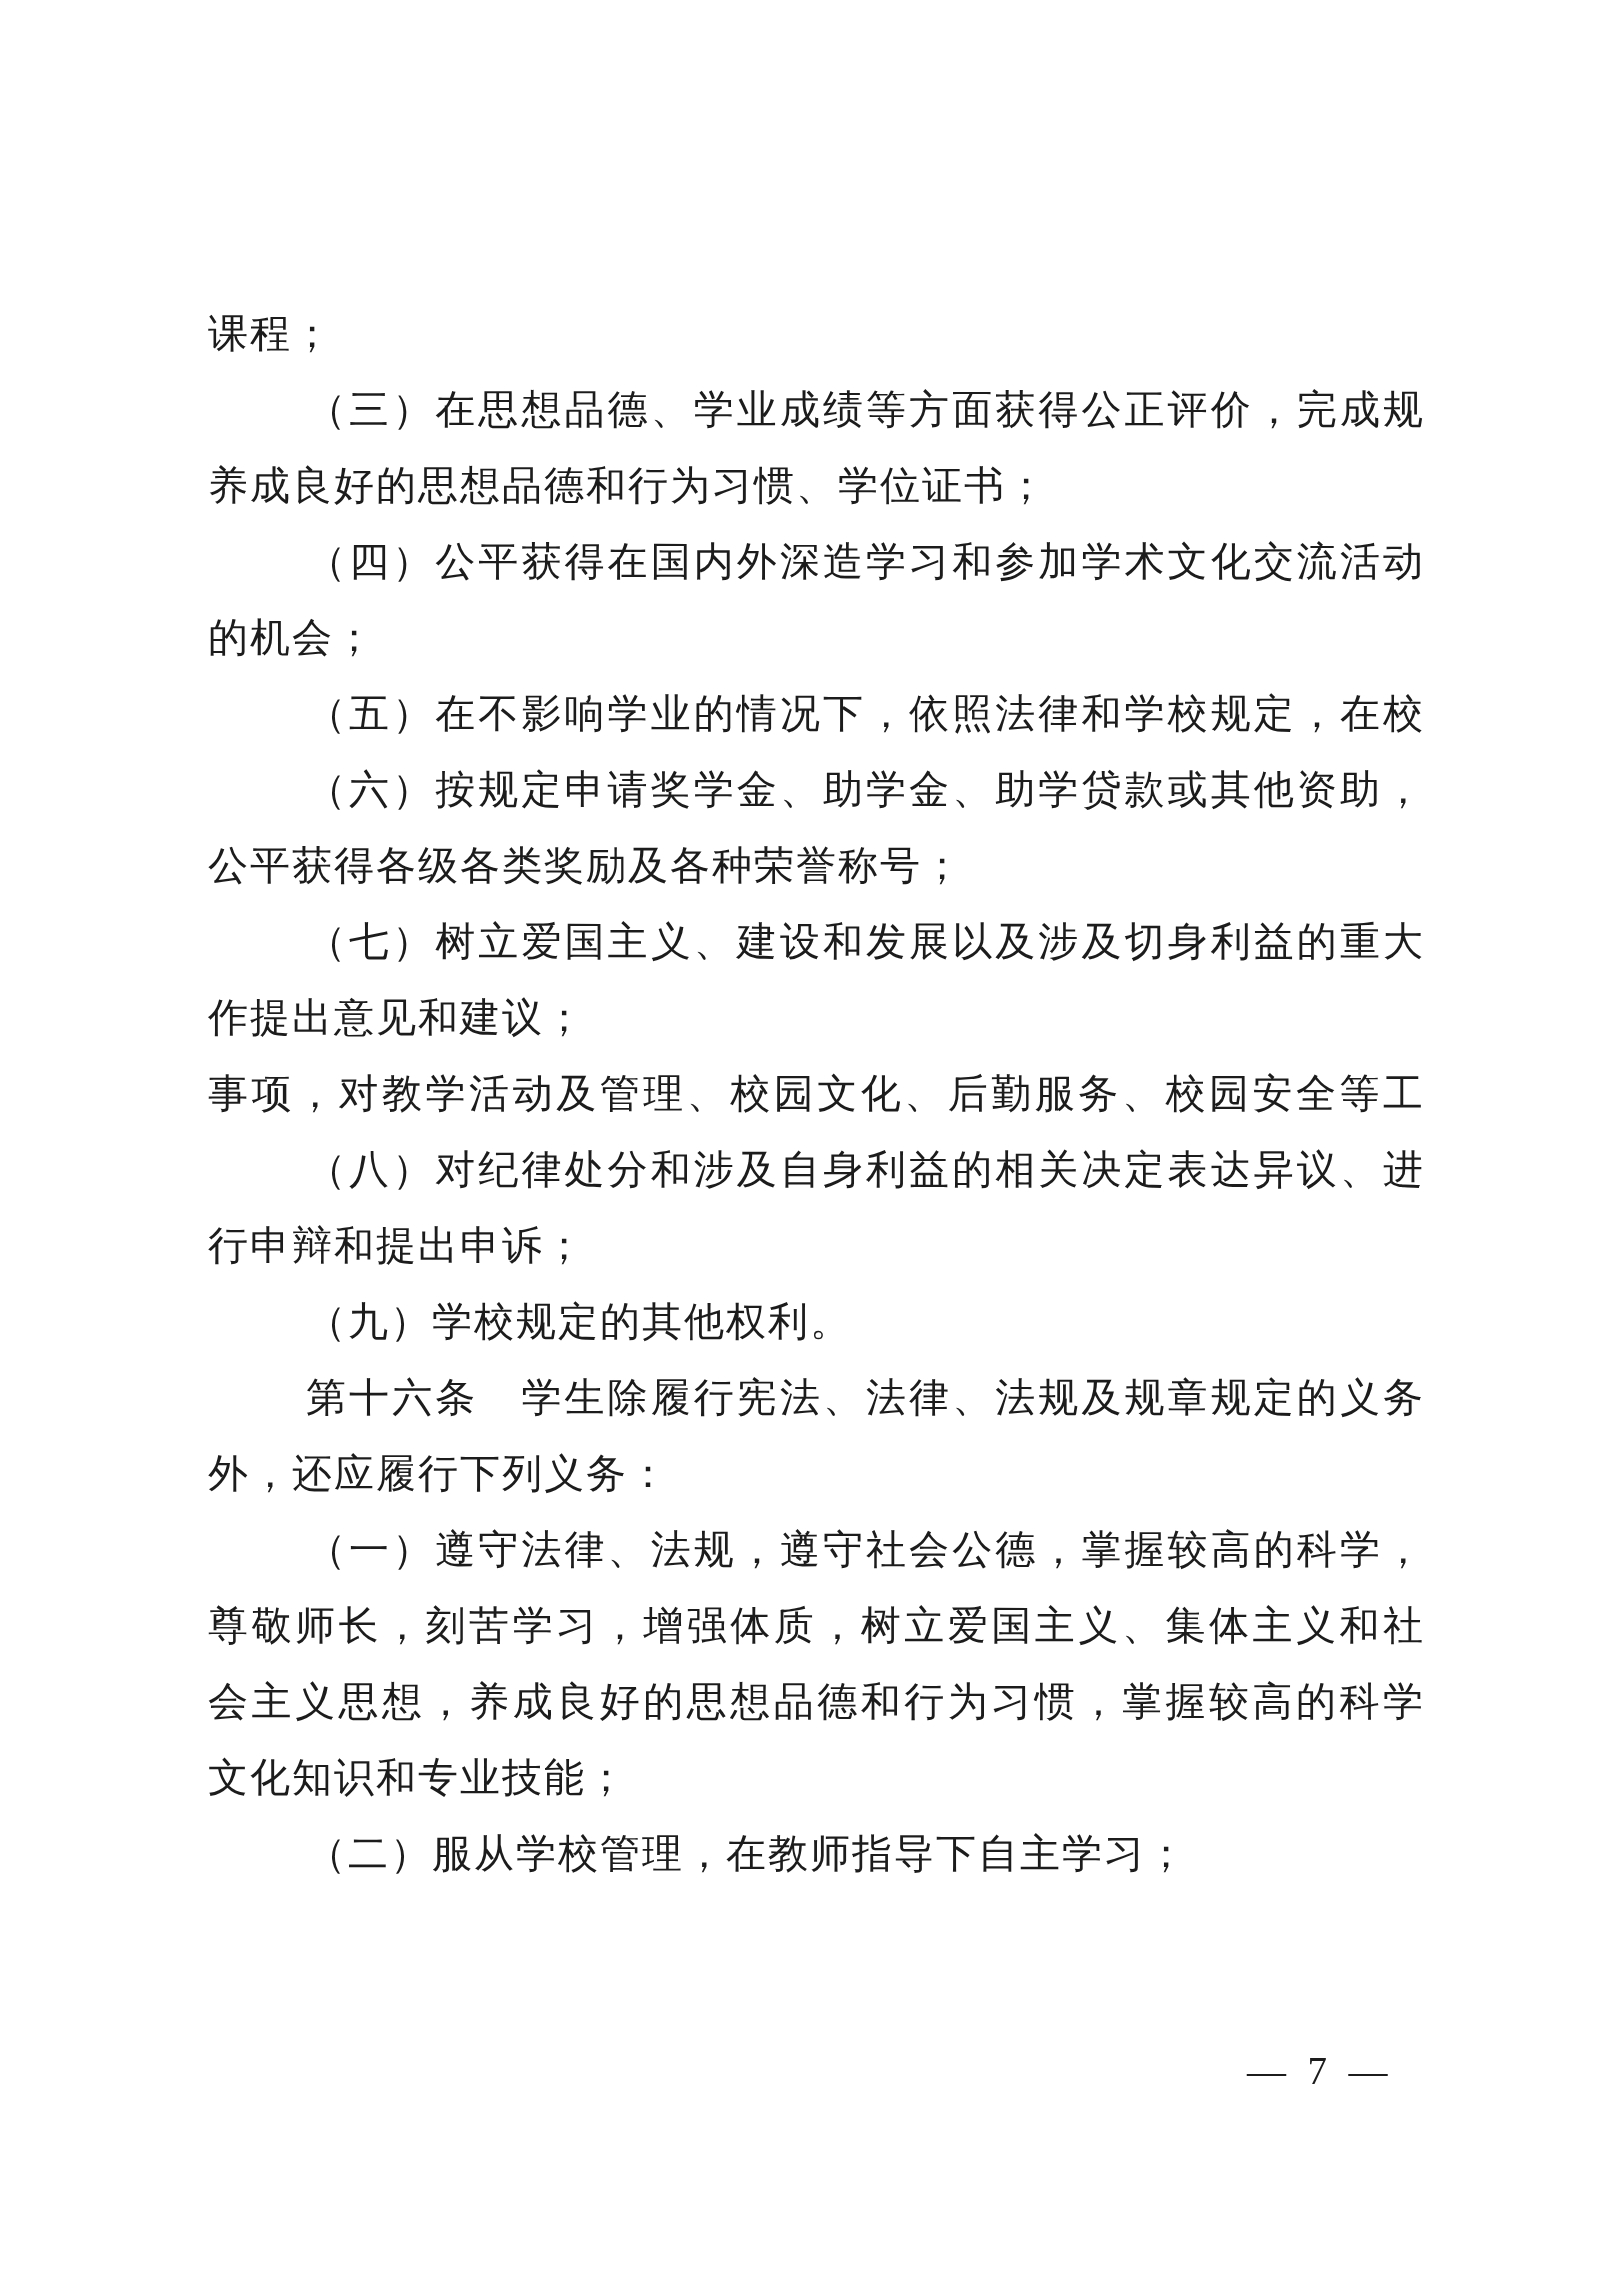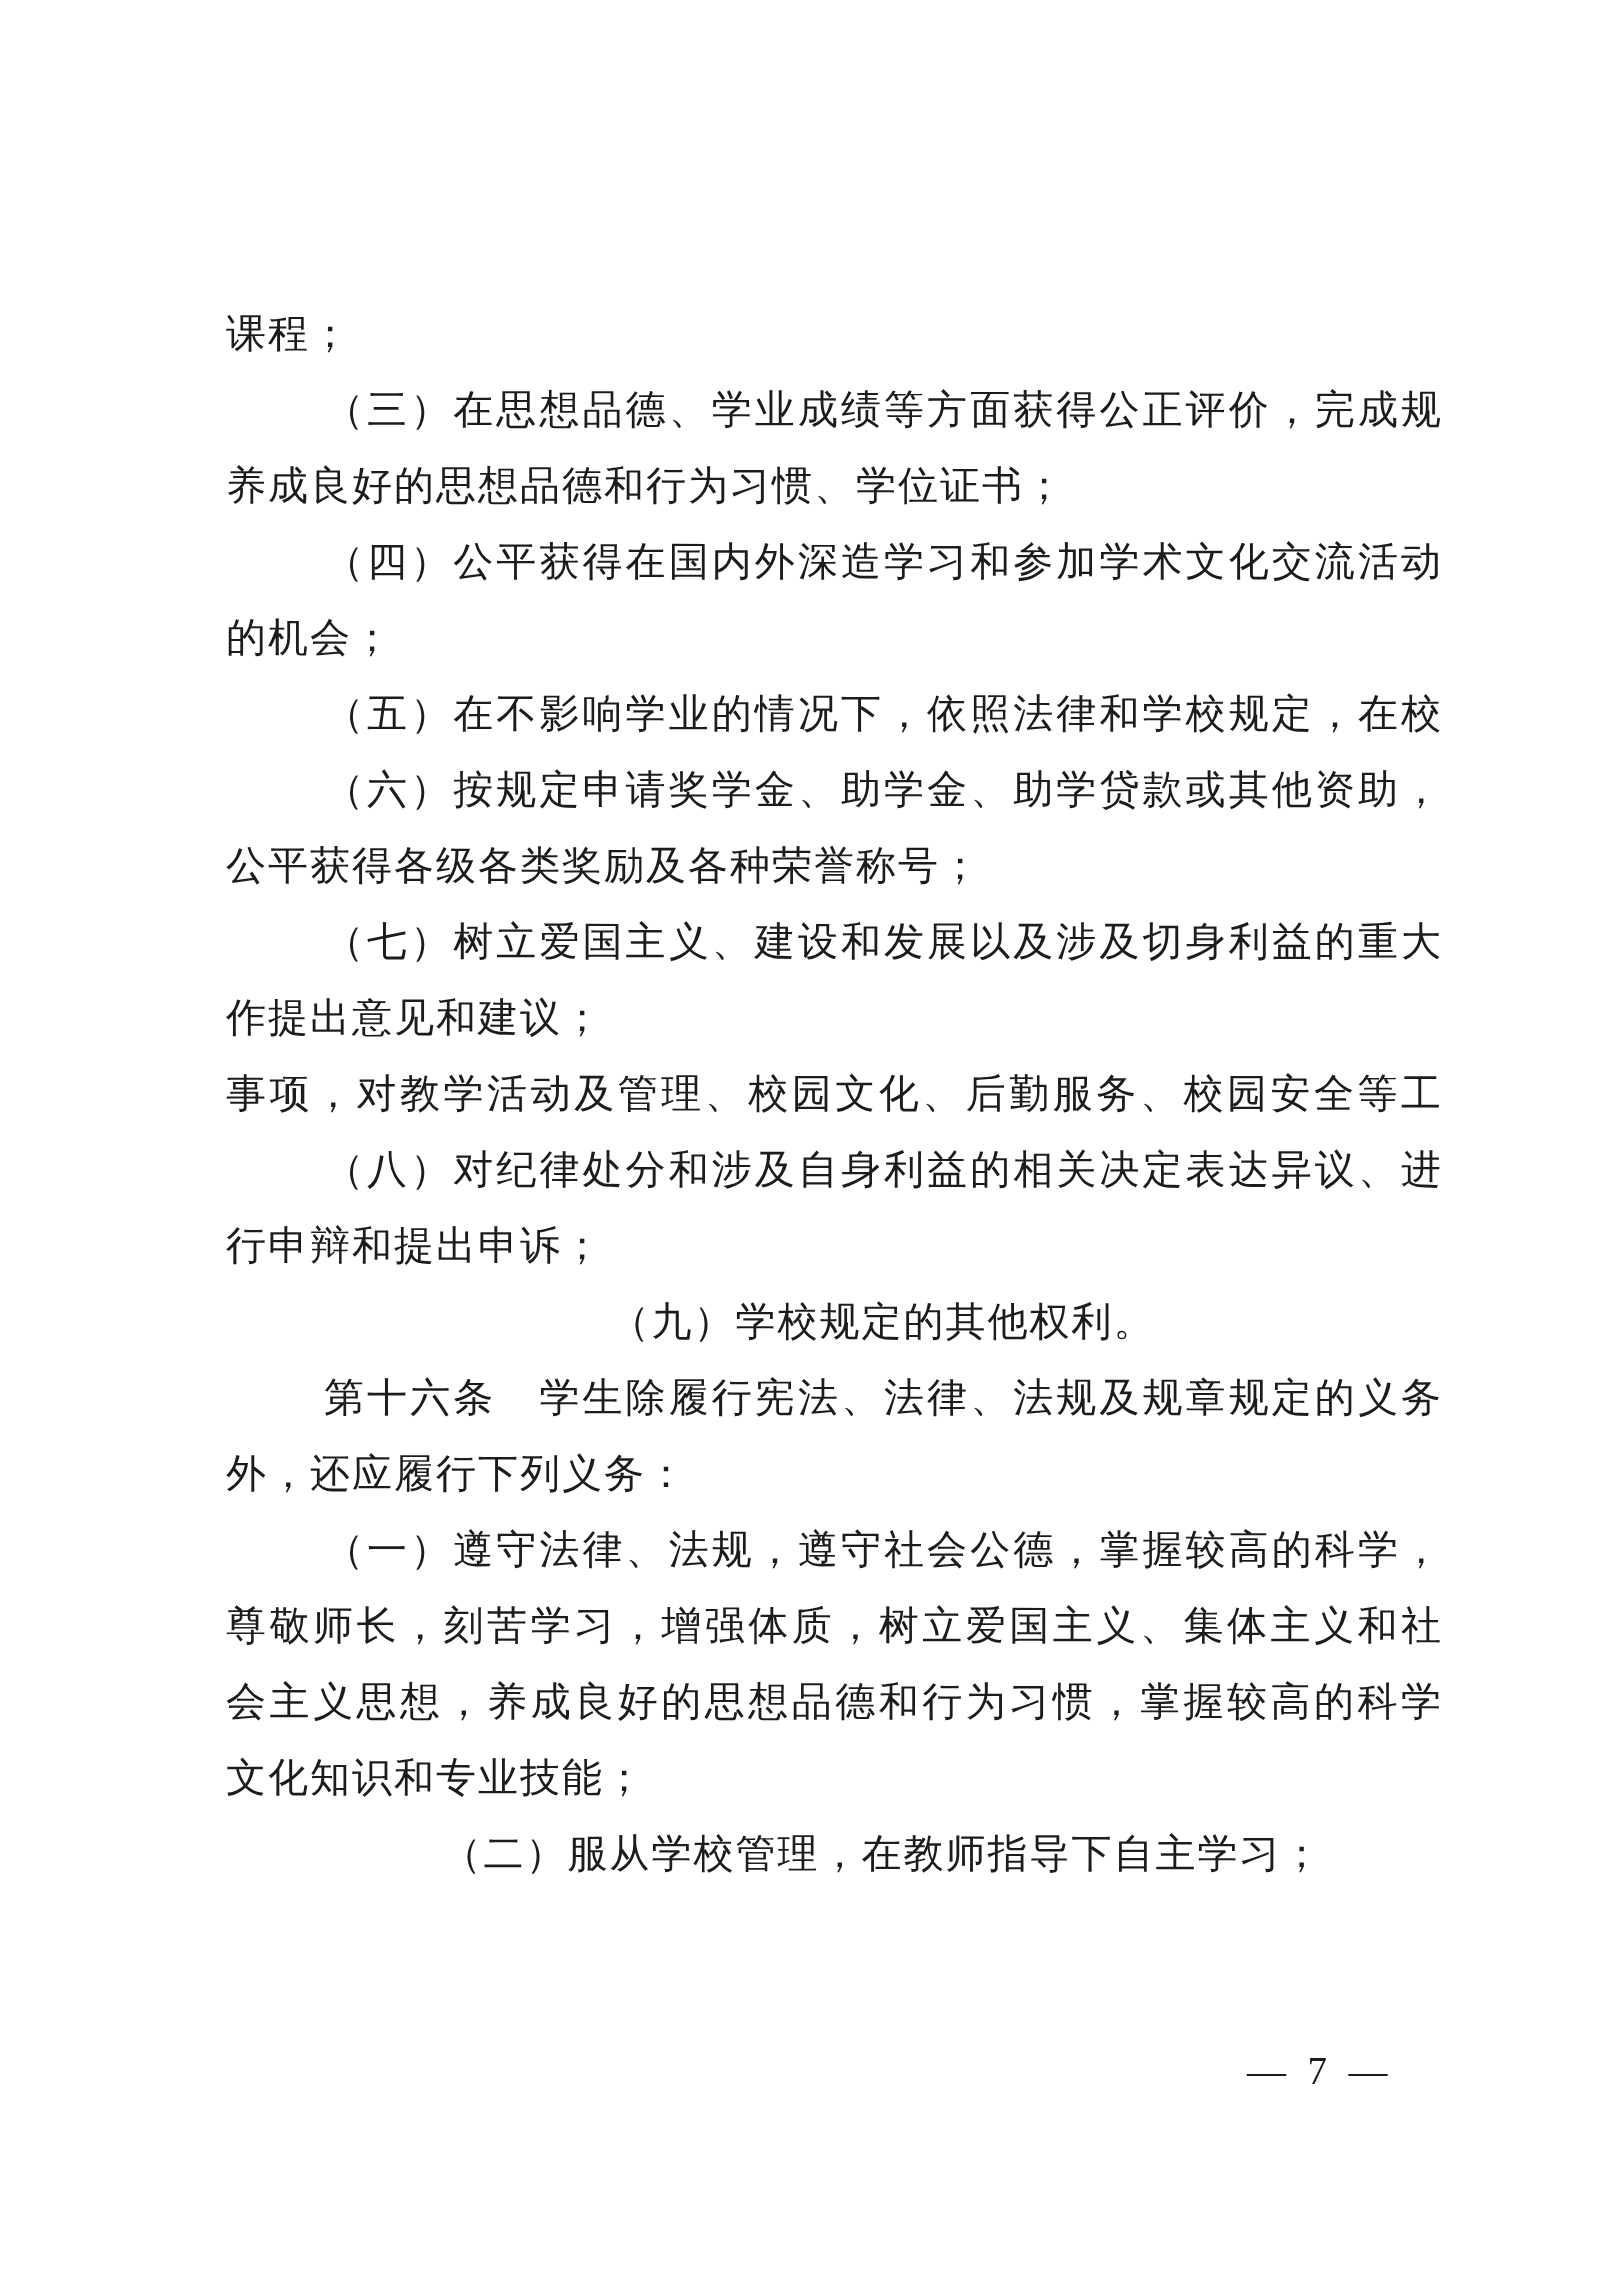--- a/index.html
+++ b/index.html
@@ -8,41 +8,40 @@
     position: relative;
     width: 1621px;
     height: 2293px;
     background: #ffffff;
     font-family: "Liberation Serif", serif;
     color: #1c1c1c;
     overflow: hidden;
   }
   .text-block {
     position: absolute;
-    left: 226px;
+    left: 208px;
     top: 296px;
     width: 1215px;
   }
   .line {
     height: 76px;
     line-height: 76px;
     font-size: 40px;
     letter-spacing: 2px;
     text-align: left;
     white-space: nowrap;
   }
   .line.justify {
     letter-spacing: 0;
     white-space: normal;
     text-align: justify;
     text-align-last: justify;
   }
   .line.indent {
     text-indent: 98px;
-    text-align: center;
   }
   .page-number {
     position: absolute;
     left: 1247px;
     top: 2047px;
     font-size: 39px;
     letter-spacing: 5.9px;
     line-height: 47px;
     color: #1c1c1c;
     white-space: nowrap;

